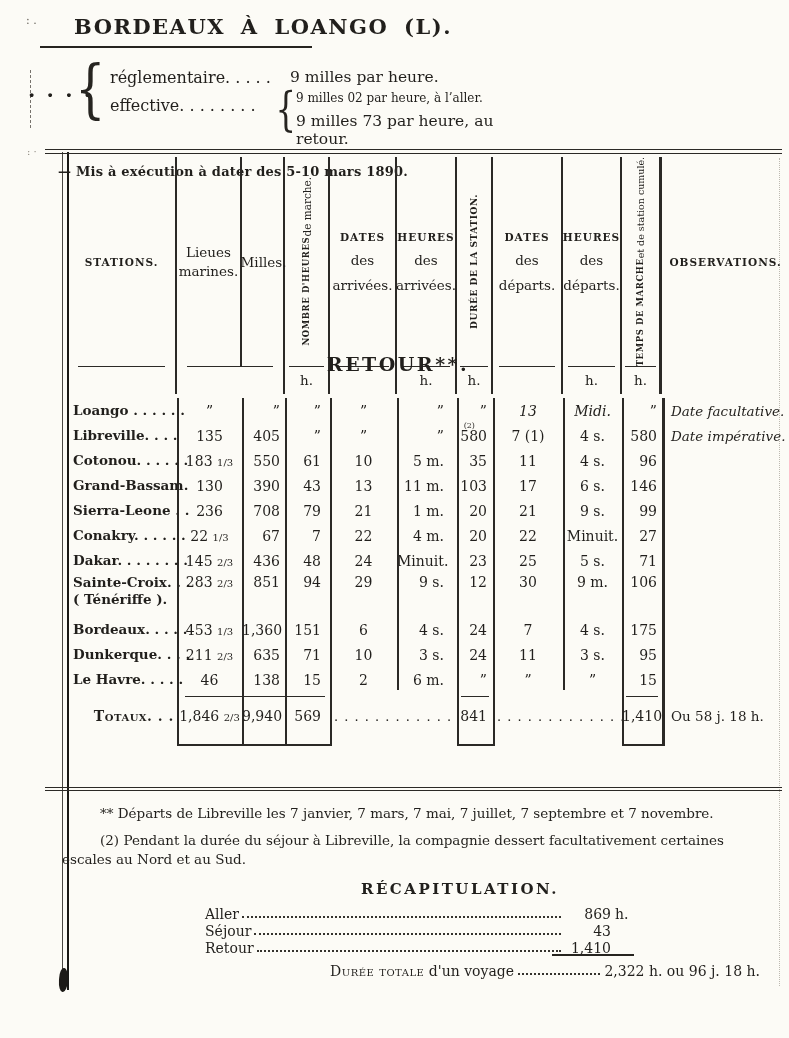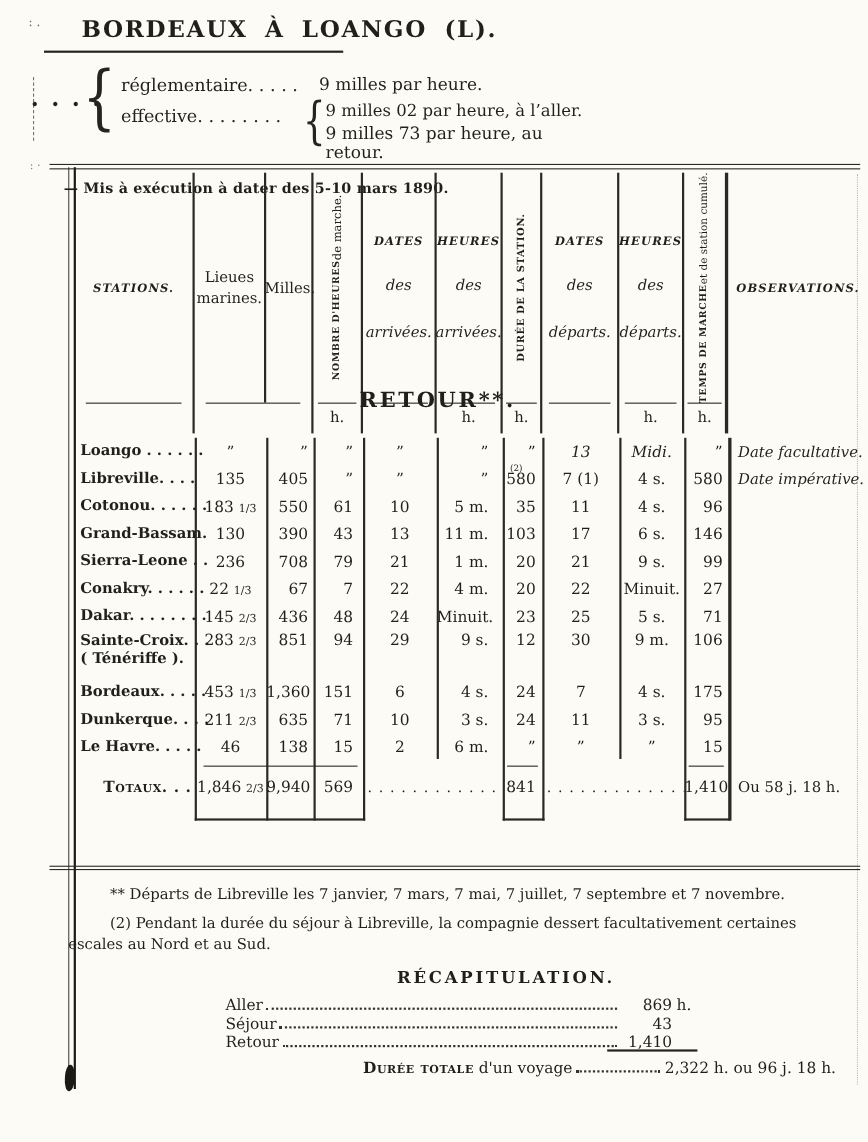--- a/index.html
+++ b/index.html
@@ -31,37 +31,37 @@
   .title-underline{left:40px;top:46px;width:272px;height:1.6px;background:#26241f;}
 
   
   .speed{left:28px;top:62px;width:520px;height:74px;}
   .speed .art-dots{position:absolute;left:0;top:20px;font-size:21px;font-weight:bold;letter-spacing:2px;}
   .speed .brace-big{position:absolute;left:42px;top:-10px;font-size:64px;font-weight:400;transform:scaleX(.75);color:#262420;}
   .speed .lab1{position:absolute;left:82px;top:6px;font-size:16px;}
   .speed .lab2{position:absolute;left:82px;top:34px;font-size:16px;}
   .speed .val1{position:absolute;left:262px;top:6px;font-size:15.5px;}
   .speed .brace-small{position:absolute;left:243px;top:20px;font-size:46px;transform:scaleX(.7);color:#262420;}
-  .speed .val2{position:absolute;left:268px;top:29px;font-size:15px;}
+  .speed .val2{position:absolute;left:268px;top:29px;font-size:12px;}
   .speed .val3{position:absolute;left:268px;top:50px;font-size:15.5px;}
 
   .execnote{left:58px;top:131px;font-size:13px;font-weight:bold;letter-spacing:.2px;margin-top:33px;}
 
   
   .toprule{left:45px;top:149px;width:737px;height:5px;border-top:1.6px solid var(--rule);border-bottom:1.1px solid var(--rule);}
   .footrule{left:45px;top:787px;width:737px;height:4px;border-top:1.6px solid var(--rule);border-bottom:1px solid var(--rule);}
 
   .ttable{left:68px;top:157px;width:721px;height:600px;}
 
   
   .thead{display:grid;grid-template-columns:var(--cols);height:172px;}
   .hcol{border-right:2px solid var(--rule);display:flex;flex-direction:column;}
   .hcol.temps{border-right:3px solid var(--rule);}
   .hcol.obs{border-right:none;}
-  .hlabel{flex:1;display:flex;flex-direction:column;align-items:center;justify-content:center;gap:26px;text-align:center;font-style:italic;}
+  .hlabel{flex:1;display:flex;flex-direction:column;align-items:center;justify-content:center;gap:9px;text-align:center;}
   .hcaps{font-size:10.5px;font-weight:bold;letter-spacing:1px;}
   .hsub{font-size:13.5px;}
   .hrule{border-top:1.6px solid var(--rule);width:82%;margin:0 auto 3px;}
   .hcol.obs .hrule{visibility:hidden;}
   .hbox{height:24px;text-align:center;font-size:13.5px;padding-top:2px;}
   
   .hcol.group{padding:0;}
   .gtop{height:60px;text-align:center;padding-top:9px;}
   .gtop .hcaps{display:block;}
   .gtop .hsub{display:block;font-size:14px;margin-top:4px;}
@@ -120,21 +120,21 @@
   
   .rechead{left:200px;top:880px;width:520px;text-align:center;font-size:15px;font-weight:bold;letter-spacing:2.5px;}
   .reclist{left:205px;top:905px;width:428px;}
   .recrow{display:flex;align-items:flex-end;height:17px;font-size:14px;}
   .rlabel{white-space:nowrap;}
   .rdots{flex:1;border-bottom:2px dotted #34322d;margin:0 6px 4px 3px;}
   .rnum{width:44px;text-align:right;}
   .runit{width:22px;text-align:left;padding-left:4px;}
   .recunderline{left:552px;top:954px;width:82px;height:1.8px;background:#26241f;}
   .totline{left:330px;top:963px;width:430px;display:flex;align-items:flex-end;font-size:14px;}
-  .sc{font-variant:small-caps;letter-spacing:.5px;font-weight:bold;}
+  .sc{font-variant:small-caps;letter-spacing:.5px;}
   .tdots{flex:1;border-bottom:2px dotted #34322d;margin:0 4px 4px 4px;min-width:40px;}
 </style>
 </head>
 <body>
 
 <div class="abs lborder"></div>
 <div class="abs lblob"></div>
 <div class="abs redge"></div>
 <div class="abs mark1">: .</div>
 <div class="abs mark2">: ·</div>

